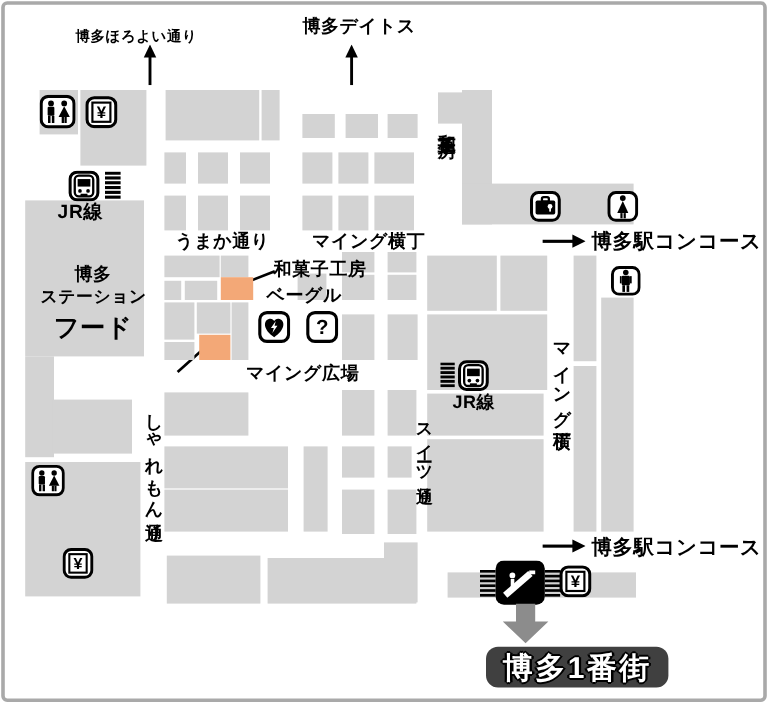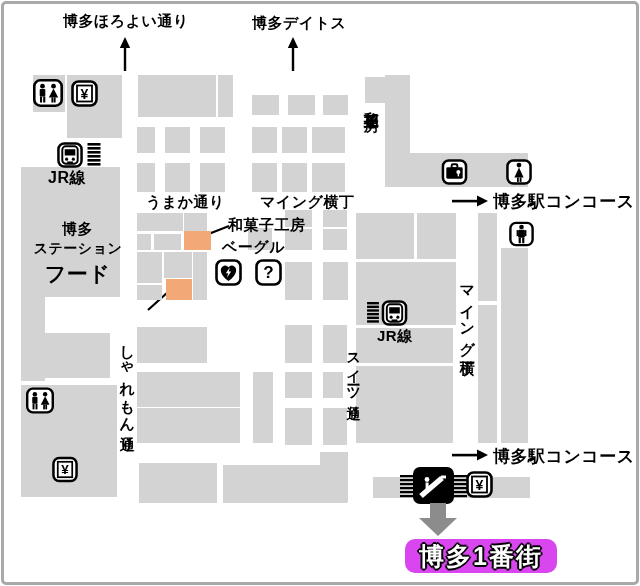--- a/index.html
+++ b/index.html
@@ -25,21 +25,21 @@
 </style>
 </head>
 <body>
 
 <div class="stage">
   <div class="frame"></div>
   <svg class="overlay" id="leader-overlay" width="640" height="586">
       <line x1="206" y1="235" x2="229" y2="226" stroke="#000000" stroke-width="2.2"></line>
       <line x1="148" y1="310" x2="168" y2="292" stroke="#000000" stroke-width="2.2"></line>
     </svg>
-  <div class="badge" style="background: #d946ef;">
+  <div class="badge" style="background: #404040;">
     <span>博多1番街</span>
   </div>
 <div class="blk" style="left: 33px; top: 75px; width: 32px; height: 37px; background: rgb(211, 211, 211);"></div>
     <div class="blk" style="left: 67px; top: 75px; width: 55px; height: 63px; background: rgb(211, 211, 211);"></div>
     <div class="blk" style="left: 138px; top: 75px; width: 78px; height: 42px; background: rgb(211, 211, 211);"></div>
     <div class="blk" style="left: 218px; top: 75px; width: 15px; height: 42px; background: rgb(211, 211, 211);"></div>
     <div class="blk" style="left: 252px; top: 95px; width: 27px; height: 20px; background: rgb(211, 211, 211);"></div>
     <div class="blk" style="left: 288px; top: 95px; width: 27px; height: 20px; background: rgb(211, 211, 211);"></div>
     <div class="blk" style="left: 323px; top: 95px; width: 25px; height: 20px; background: rgb(211, 211, 211);"></div>
     <div class="blk" style="left: 137px; top: 127px; width: 18px; height: 26px; background: rgb(211, 211, 211);"></div>
@@ -93,32 +93,33 @@
     <div class="blk" style="left: 323px; top: 372px; width: 20px; height: 26px; background: rgb(211, 211, 211);"></div>
     <div class="blk" style="left: 137px; top: 408px; width: 103px; height: 35px; background: rgb(211, 211, 211);"></div>
     <div class="blk" style="left: 285px; top: 408px; width: 27px; height: 37px; background: rgb(211, 211, 211);"></div>
     <div class="blk" style="left: 323px; top: 408px; width: 24px; height: 37px; background: rgb(211, 211, 211);"></div>
     <div class="blk" style="left: 320px; top: 452px; width: 28px; height: 50px; background: rgb(211, 211, 211);"></div>
     <div class="blk" style="left: 139px; top: 463px; width: 78px; height: 40px; background: rgb(211, 211, 211);"></div>
     <div class="blk" style="left: 223px; top: 465px; width: 124px; height: 38px; background: rgb(211, 211, 211);"></div>
     <div class="blk" style="left: 373px; top: 477px; width: 157px; height: 21px; background: rgb(211, 211, 211);"></div>
     <div class="blk" style="left: 184px; top: 231px; width: 27px; height: 19px; background: rgb(243, 168, 119);"></div>
     <div class="blk" style="left: 166px; top: 279px; width: 26px; height: 21px; background: rgb(243, 168, 119);"></div>
-    <div class="lbl" style="left: 63px; top: 12px; font-size: 15px;">博多ほろよい通り</div>
+    <div class="lbl" style="left: 63px; top: 24px; font-size: 12px;">博多ほろよい通り</div>
     <div class="lbl" style="left: 252px; top: 14px; font-size: 15px;">博多デイトス</div>
     <div class="lbl vert" style="left: 363px; top: 100px; font-size: 15px;">和菓子工房</div>
     <div class="lbl" style="left: 48px; top: 169px; font-size: 16px;">JR線</div>
     <div class="lbl" style="left: 146px; top: 193px; font-size: 15px; text-align: right;">うまか通り</div>
     <div class="lbl" style="left: 260px; top: 193px; font-size: 15px;">マイング横丁</div>
     <div class="lbl" style="left: 493px; top: 192px; font-size: 17px;">博多駅コンコース</div>
     <div class="lbl" style="left: 228px; top: 216px; font-size: 15px;">和菓子工房</div>
     <div class="lbl" style="left: 222px; top: 238px; font-size: 15px;">ベーグル</div>
     <div class="lbl" style="left: 40px; top: 220px; font-size: 15px; width: 75px; text-align: center;">博多</div>
     <div class="lbl" style="left: 33px; top: 241px; font-size: 14px; width: 90px; text-align: center; font-family: Liberation Serif, serif;">ステーション</div>
     <div class="lbl" style="left: 40px; top: 262px; font-size: 21px; width: 75px; text-align: center;">フード</div>
+    <div class="lbl" style="left: 205px; top: 303px; font-size: 15px;">マイング広場</div>
     <div class="lbl vert" style="left: 119px; top: 334px; font-size: 15px;">しゃれもん通り</div>
     <div class="lbl vert" style="left: 459px; top: 276px; font-size: 15px;">マイング横丁</div>
     <div class="lbl" style="left: 377px; top: 327px; font-size: 15px;">JR線</div>
     <div class="lbl vert" style="left: 346px; top: 343px; font-size: 14px;">スイーツ通り</div>
     <div class="lbl" style="left: 493px; top: 447px; font-size: 17px;">博多駅コンコース</div>
     <div class="ico" style="left: 117px; top: 37px; width: 16px; height: 34px;">
       <svg viewBox="0 0 16 34">
         <rect x="6.8" y="9" width="2.4" height="25"></rect>
         <polygon points="8,0 2.8,11 13.2,11"></polygon>
       </svg>

